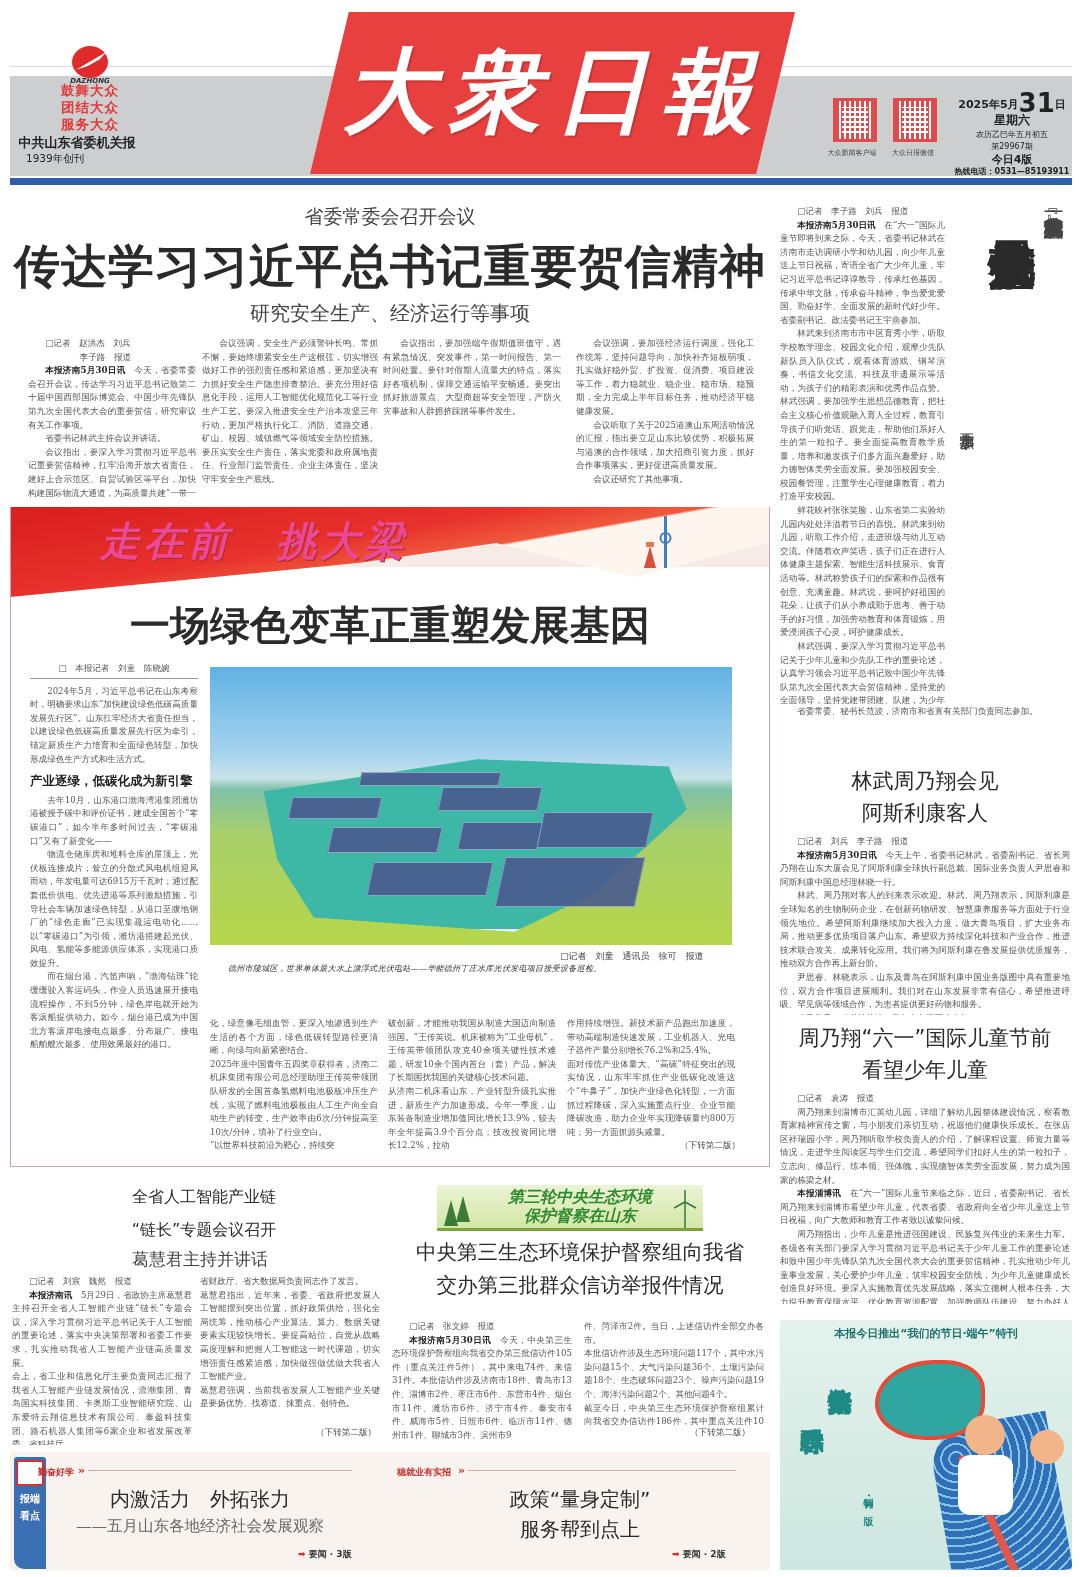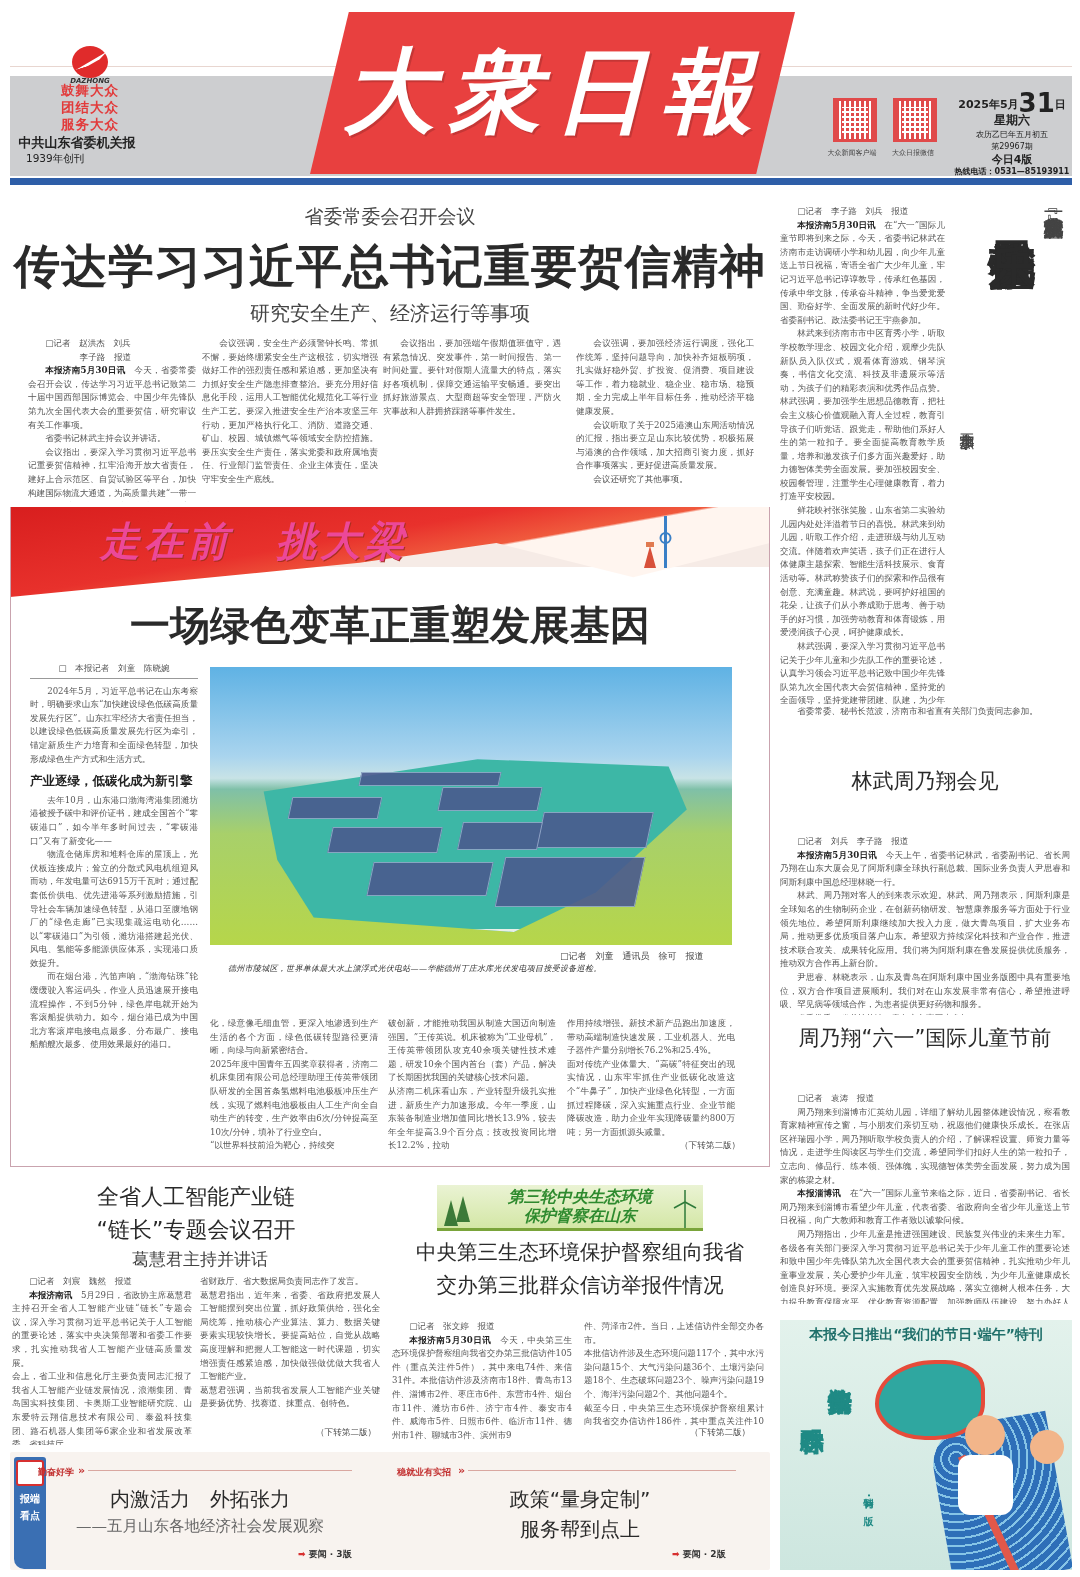--- a/index.html
+++ b/index.html
@@ -179,40 +179,42 @@
   <p>林武来到济南市市中区育秀小学，听取学校教学理念、校园文化介绍，观摩少先队新队员入队仪式，观看体育游戏、钢琴演奏，书信文化交流、科技及非遗展示等活动，为孩子们的精彩表演和优秀作品点赞。林武强调，要加强学生思想品德教育，把社会主义核心价值观融入育人全过程，教育引导孩子们听党话、跟党走，帮助他们系好人生的第一粒扣子。要全面提高教育教学质量，培养和激发孩子们多方面兴趣爱好，助力德智体美劳全面发展。要加强校园安全、校园餐管理，注重学生心理健康教育，着力打造平安校园。</p>
   <p>鲜花映衬张张笑脸，山东省第二实验幼儿园内处处洋溢着节日的喜悦。林武来到幼儿园，听取工作介绍，走进班级与幼儿互动交流。伴随着欢声笑语，孩子们正在进行人体健康主题探索、智能生活科技展示、食育活动等。林武称赞孩子们的探索和作品很有创意、充满童趣。林武说，要呵护好祖国的花朵，让孩子们从小养成勤于思考、善于动手的好习惯，加强劳动教育和体育锻炼，用爱浸润孩子心灵，呵护健康成长。</p>
   <p>林武强调，要深入学习贯彻习近平总书记关于少年儿童和少先队工作的重要论述，认真学习领会习近平总书记致中国少年先锋队第九次全国代表大会贺信精神，坚持党的全面领导，坚持党建带团建、队建，为少年儿童健康成长创造良好环境和条件，推动少先队事业不断取得新成绩。要全面落实立德树人根本任务，办好人民满意的教育，着力培养中国特色社会主义事业合格建设者。各级党委和政府要关心爱护少年儿童，切实维护校园安全，让孩子们健康、快乐、安全、幸福成长。</p>
 </div>
 <div class="abs col" style="left:780px;top:705px;width:290px;height:40px">
   <p>省委常委、秘书长范波，济南市和省直有关部门负责同志参加。</p>
 </div>
 
 <div class="abs rhead" style="left:780px;top:765px;width:290px">
   <div>林武周乃翔会见</div>
+  <div>阿斯利康客人</div>
 </div>
 <div class="abs col" style="left:780px;top:835px;width:290px;height:180px">
   <div class="by">□记者　刘兵　李子路　报道</div>
   <p><span class="lead">本报济南5月30日讯</span>　<span>今天上午，省委书记林武，省委副书记、省长周乃翔在山东大厦会见了阿斯利康全球执行副总裁、国际业务负责人尹思睿和阿斯利康中国总经理林晓一行。</span></p>
   <p>林武、周乃翔对客人的到来表示欢迎。林武、周乃翔表示，阿斯利康是全球知名的生物制药企业，在创新药物研发、智慧康养服务等方面处于行业领先地位。希望阿斯利康继续加大投入力度，做大青岛项目，扩大业务布局，推动更多优质项目落户山东。希望双方持续深化科技和产业合作，推进技术联合攻关、成果转化应用。我们将为阿斯利康在鲁发展提供优质服务，推动双方合作再上新台阶。</p>
   <p>尹思睿、林晓表示，山东及青岛在阿斯利康中国业务版图中具有重要地位，双方合作项目进展顺利。我们对在山东发展非常有信心，希望推进呼吸、罕见病等领域合作，为患者提供更好药物和服务。</p>
   <p>省委常委、秘书长范波，青岛市负责同志参加。</p>
 </div>
 
 <div class="abs rhead" style="left:780px;top:1022px;width:290px">
   <div>周乃翔“六一”国际儿童节前</div>
+  <div>看望少年儿童</div>
 </div>
 <div class="abs col" style="left:780px;top:1092px;width:290px;height:212px">
   <div class="by">□记者　袁涛　报道</div>
   <p>周乃翔来到淄博市汇英幼儿园，详细了解幼儿园整体建设情况，察看教育家精神宣传之窗，与小朋友们亲切互动，祝愿他们健康快乐成长。在张店区祥瑞园小学，周乃翔听取学校负责人的介绍，了解课程设置、师资力量等情况，走进学生阅读区与学生们交流，希望同学们扣好人生的第一粒扣子，立志向、修品行、练本领、强体魄，实现德智体美劳全面发展，努力成为国家的栋梁之材。</p>
   <p><span class="lead">本报淄博讯</span>　<span>在“六一”国际儿童节来临之际，近日，省委副书记、省长周乃翔来到淄博市看望少年儿童，代表省委、省政府向全省少年儿童送上节日祝福，向广大教师和教育工作者致以诚挚问候。</span></p>
   <p>周乃翔指出，少年儿童是推进强国建设、民族复兴伟业的未来生力军。各级各有关部门要深入学习贯彻习近平总书记关于少年儿童工作的重要论述和致中国少年先锋队第九次全国代表大会的重要贺信精神，扎实推动少年儿童事业发展，关心爱护少年儿童，筑牢校园安全防线，为少年儿童健康成长创造良好环境。要深入实施教育优先发展战略，落实立德树人根本任务，大力提升教育保障水平，优化教育资源配置，加强教师队伍建设，努力办好人民满意的教育。</p>
 </div>
 
-<div class="abs rhead" style="left:6px;top:1180px;width:380px;font-size:22px;line-height:33px">
+<div class="abs rhead" style="left:14px;top:1180px;width:380px;font-size:16px;line-height:33px">
   <div>全省人工智能产业链</div>
   <div>“链长”专题会议召开</div>
 </div>
 <div class="abs kicker" style="left:10px;top:1248px;width:380px;font-size:17px">葛慧君主持并讲话</div>
 <div class="abs col" style="left:12px;top:1275px;width:180px;height:170px">
   <div class="by">□记者　刘宸　魏然　报道</div>
   <p style="white-space:pre-line"><span class="lead">本报济南讯</span>　<span>5月29日，省政协主席葛慧君主持召开全省人工智能产业链“链长”专题会议，深入学习贯彻习近平总书记关于人工智能的重要论述，落实中央决策部署和省委工作要求，扎实推动我省人工智能产业链高质量发展。
 会上，省工业和信息化厅主要负责同志汇报了我省人工智能产业链发展情况，浪潮集团、青岛国实科技集团、卡奥斯工业智能研究院、山东爱特云翔信息技术有限公司、泰盈科技集团、路石机器人集团等6家企业和省发展改革委、省科技厅、</span></p>
 </div>
 <div class="abs col" style="left:200px;top:1275px;width:180px;height:160px;white-space:pre-line">省财政厅、省大数据局负责同志作了发言。
@@ -259,21 +261,21 @@
 <div class="tref" style="left:298px;top:1548px"><span class="arr">➡ </span><span>要闻 · 3版</span></div>
 
 <div class="tlab" style="left:397px;top:1466px">稳就业有实招</div>
 <div class="tlab" style="left:458px;top:1464px;font-size:11px">»</div>
 <div class="tline" style="left:468px;top:1470px;width:268px"></div>
 <div class="thead" style="left:400px;top:1486px;width:360px">政策“量身定制”</div>
 <div class="thead" style="left:400px;top:1516px;width:360px">服务帮到点上</div>
 <div class="tref" style="left:672px;top:1548px"><span class="arr">➡ </span><span>要闻 · 2版</span></div>
 
 <div class="abs" id="dragon">
-  <div class="abs sans" style="left:0;top:6px;width:292px;text-align:center;font-size:14px;font-weight:bold;color:#1f6f6a">本报今日推出“我们的节日·端午”特刊</div>
+  <div class="abs sans" style="left:0;top:6px;width:292px;text-align:center;font-size:11px;font-weight:bold;color:#1f6f6a">本报今日推出“我们的节日·端午”特刊</div>
   <div class="abs" id="dragon-neck"></div>
   <div class="abs" id="dragon-head"></div>
   <div class="abs" id="paddle"></div>
   <div class="abs" id="rower1b"></div>
   <div class="abs" id="rower1"></div>
   <div class="abs" id="rower2"></div>
   <div class="vtitle" style="left:46px;top:50px;font-size:24px;line-height:28px">浓情端午共安康</div>
   <div class="vtitle" style="left:18px;top:90px;font-size:24px;line-height:28px">粽叶飘香</div>
   <div class="vtitle" style="left:82px;top:170px;font-size:10px;line-height:12px">特刊 · 4版</div>
 </div>

